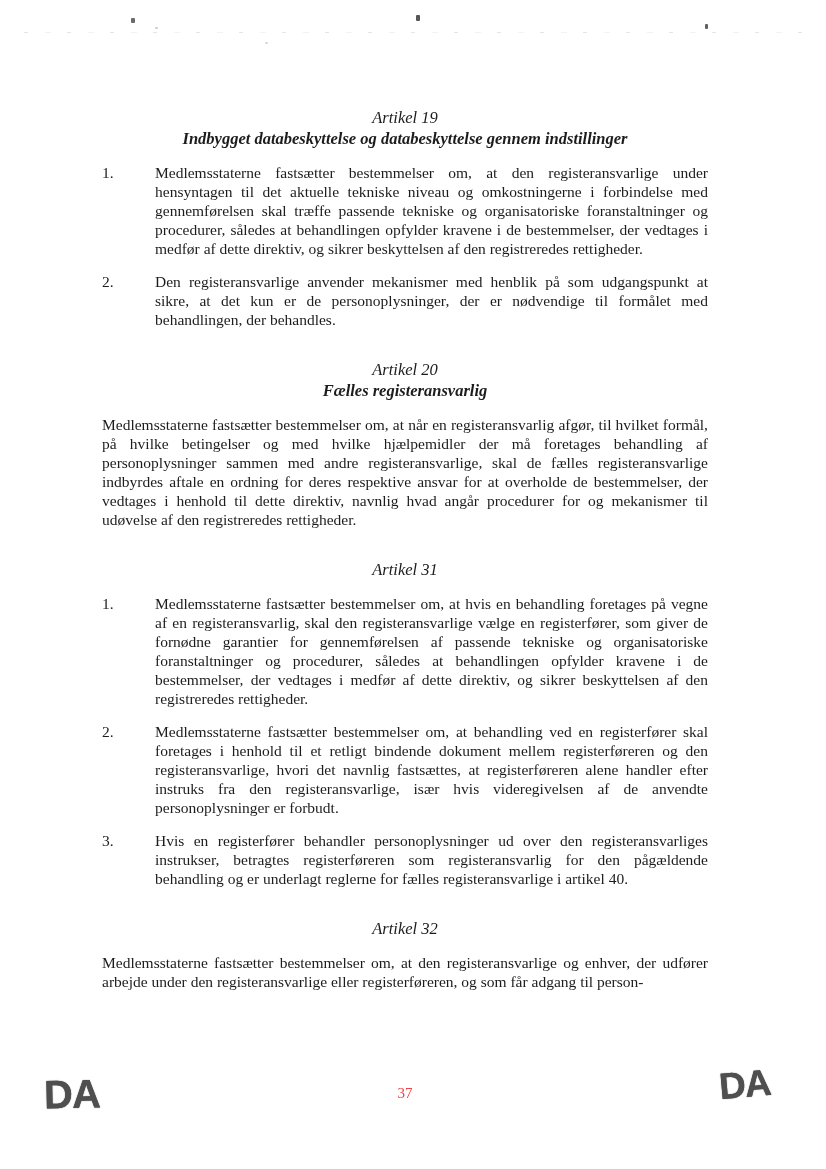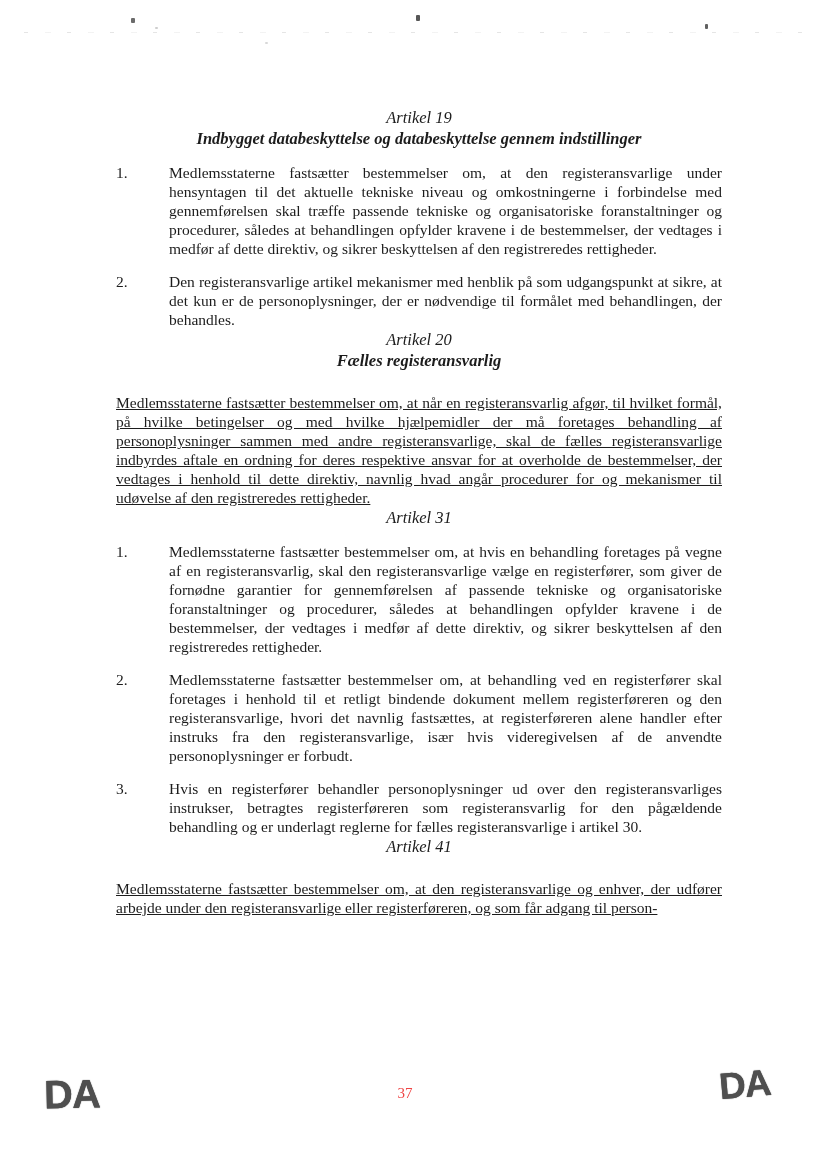--- a/index.html
+++ b/index.html
@@ -29,46 +29,47 @@
   }
   .speck { position: absolute; background: #3a3a3a; border-radius: 1px; }
   .speck.a { left: 131px; top: 18px; width: 4px; height: 5px; opacity: .75; }
   .speck.b { left: 416px; top: 15px; width: 4px; height: 6px; opacity: .85; }
   .speck.c { left: 705px; top: 24px; width: 3px; height: 5px; opacity: .8; }
   .speck.d { left: 155px; top: 27px; width: 3px; height: 2px; opacity: .25; }
   .speck.e { left: 265px; top: 42px; width: 3px; height: 2px; opacity: .2; }
 
   .content {
     position: absolute;
-    left: 116px;
+    left: 102px;
     top: 107px;
     width: 606px;
     font-size: 15.5px;
     line-height: 19px;
   }
   .art-head {
+    margin-top: 30px;
     text-align: center;
     font-style: italic;
     font-size: 16.5px;
     line-height: 21px;
   }
   section:first-child .art-head { margin-top: 0; }
   .art-title {
     text-align: center;
     font-style: italic;
     font-weight: 700;
     font-size: 16.5px;
     line-height: 21px;
     margin-bottom: 12px;
     font-family: Liberation Serif, serif;
   }
   .para { display: flex; margin-top: 14px; }
   .para .num { width: 53px; flex-shrink: 0; }
   .para .ptext { flex: 1; text-align: justify; }
-  .body-full { margin-top: 22px; text-align: justify; text-decoration: underline; }
+  .body-full { margin-top: 14px; text-align: justify; }
 
   .footer-da {
     position: absolute;
     font-family: "Liberation Sans", sans-serif;
     font-weight: 700;
     font-size: 40px;
     line-height: 1;
     color: #4f4f4f;
     letter-spacing: -1px;
     text-shadow: 0 0 1px #2e2e2e;
@@ -101,21 +102,21 @@
 
     <section>
       <div class="art-head">Artikel 19</div>
       <div class="art-title">Indbygget databeskyttelse og databeskyttelse gennem indstillinger</div>
       <div class="para">
         <div class="num">1.</div>
         <div class="ptext">Medlemsstaterne fastsætter bestemmelser om, at den registeransvarlige under hensyntagen til det aktuelle tekniske niveau og omkostningerne i forbindelse med gennemførelsen skal træffe passende tekniske og organisatoriske foranstaltninger og procedurer, således at behandlingen opfylder kravene i de bestemmelser, der vedtages i medfør af dette direktiv, og sikrer beskyttelsen af den registreredes rettigheder.</div>
       </div>
       <div class="para">
         <div class="num">2.</div>
-        <div class="ptext">Den registeransvarlige artikel mekanismer med henblik på som udgangspunkt at sikre, at det kun er de personoplysninger, der er nødvendige til formålet med behandlingen, der behandles.</div>
+        <div class="ptext">Den registeransvarlige anvender mekanismer med henblik på som udgangspunkt at sikre, at det kun er de personoplysninger, der er nødvendige til formålet med behandlingen, der behandles.</div>
       </div>
     </section>
 
     <section>
       <div class="art-head">Artikel 20</div>
       <div class="art-title">Fælles registeransvarlig</div>
       <div class="body-full">Medlemsstaterne fastsætter bestemmelser om, at når en registeransvarlig afgør, til hvilket formål, på hvilke betingelser og med hvilke hjælpemidler der må foretages behandling af personoplysninger sammen med andre registeransvarlige, skal de fælles registeransvarlige indbyrdes aftale en ordning for deres respektive ansvar for at overholde de bestemmelser, der vedtages i henhold til dette direktiv, navnlig hvad angår procedurer for og mekanismer til udøvelse af den registreredes rettigheder.</div>
     </section>
 
     <section>
@@ -123,26 +124,26 @@
       <div class="para">
         <div class="num">1.</div>
         <div class="ptext">Medlemsstaterne fastsætter bestemmelser om, at hvis en behandling foretages på vegne af en registeransvarlig, skal den registeransvarlige vælge en registerfører, som giver de fornødne garantier for gennemførelsen af passende tekniske og organisatoriske foranstaltninger og procedurer, således at behandlingen opfylder kravene i de bestemmelser, der vedtages i medfør af dette direktiv, og sikrer beskyttelsen af den registreredes rettigheder.</div>
       </div>
       <div class="para">
         <div class="num">2.</div>
         <div class="ptext">Medlemsstaterne fastsætter bestemmelser om, at behandling ved en registerfører skal foretages i henhold til et retligt bindende dokument mellem registerføreren og den registeransvarlige, hvori det navnlig fastsættes, at registerføreren alene handler efter instruks fra den registeransvarlige, især hvis videregivelsen af de anvendte personoplysninger er forbudt.</div>
       </div>
       <div class="para">
         <div class="num">3.</div>
-        <div class="ptext">Hvis en registerfører behandler personoplysninger ud over den registeransvarliges instrukser, betragtes registerføreren som registeransvarlig for den pågældende behandling og er underlagt reglerne for fælles registeransvarlige i artikel 30.</div>
+        <div class="ptext">Hvis en registerfører behandler personoplysninger ud over den registeransvarliges instrukser, betragtes registerføreren som registeransvarlig for den pågældende behandling og er underlagt reglerne for fælles registeransvarlige i artikel 40.</div>
       </div>
     </section>
 
     <section>
-      <div class="art-head">Artikel 41</div>
+      <div class="art-head">Artikel 32</div>
       <div class="body-full">Medlemsstaterne fastsætter bestemmelser om, at den registeransvarlige og enhver, der udfører arbejde under den registeransvarlige eller registerføreren, og som får adgang til person-</div>
     </section>
 
   </div>
 
   <div class="footer-da left">DA</div>
   <div class="page-num">37</div>
   <div class="footer-da right">DA</div>
 
 </div>

